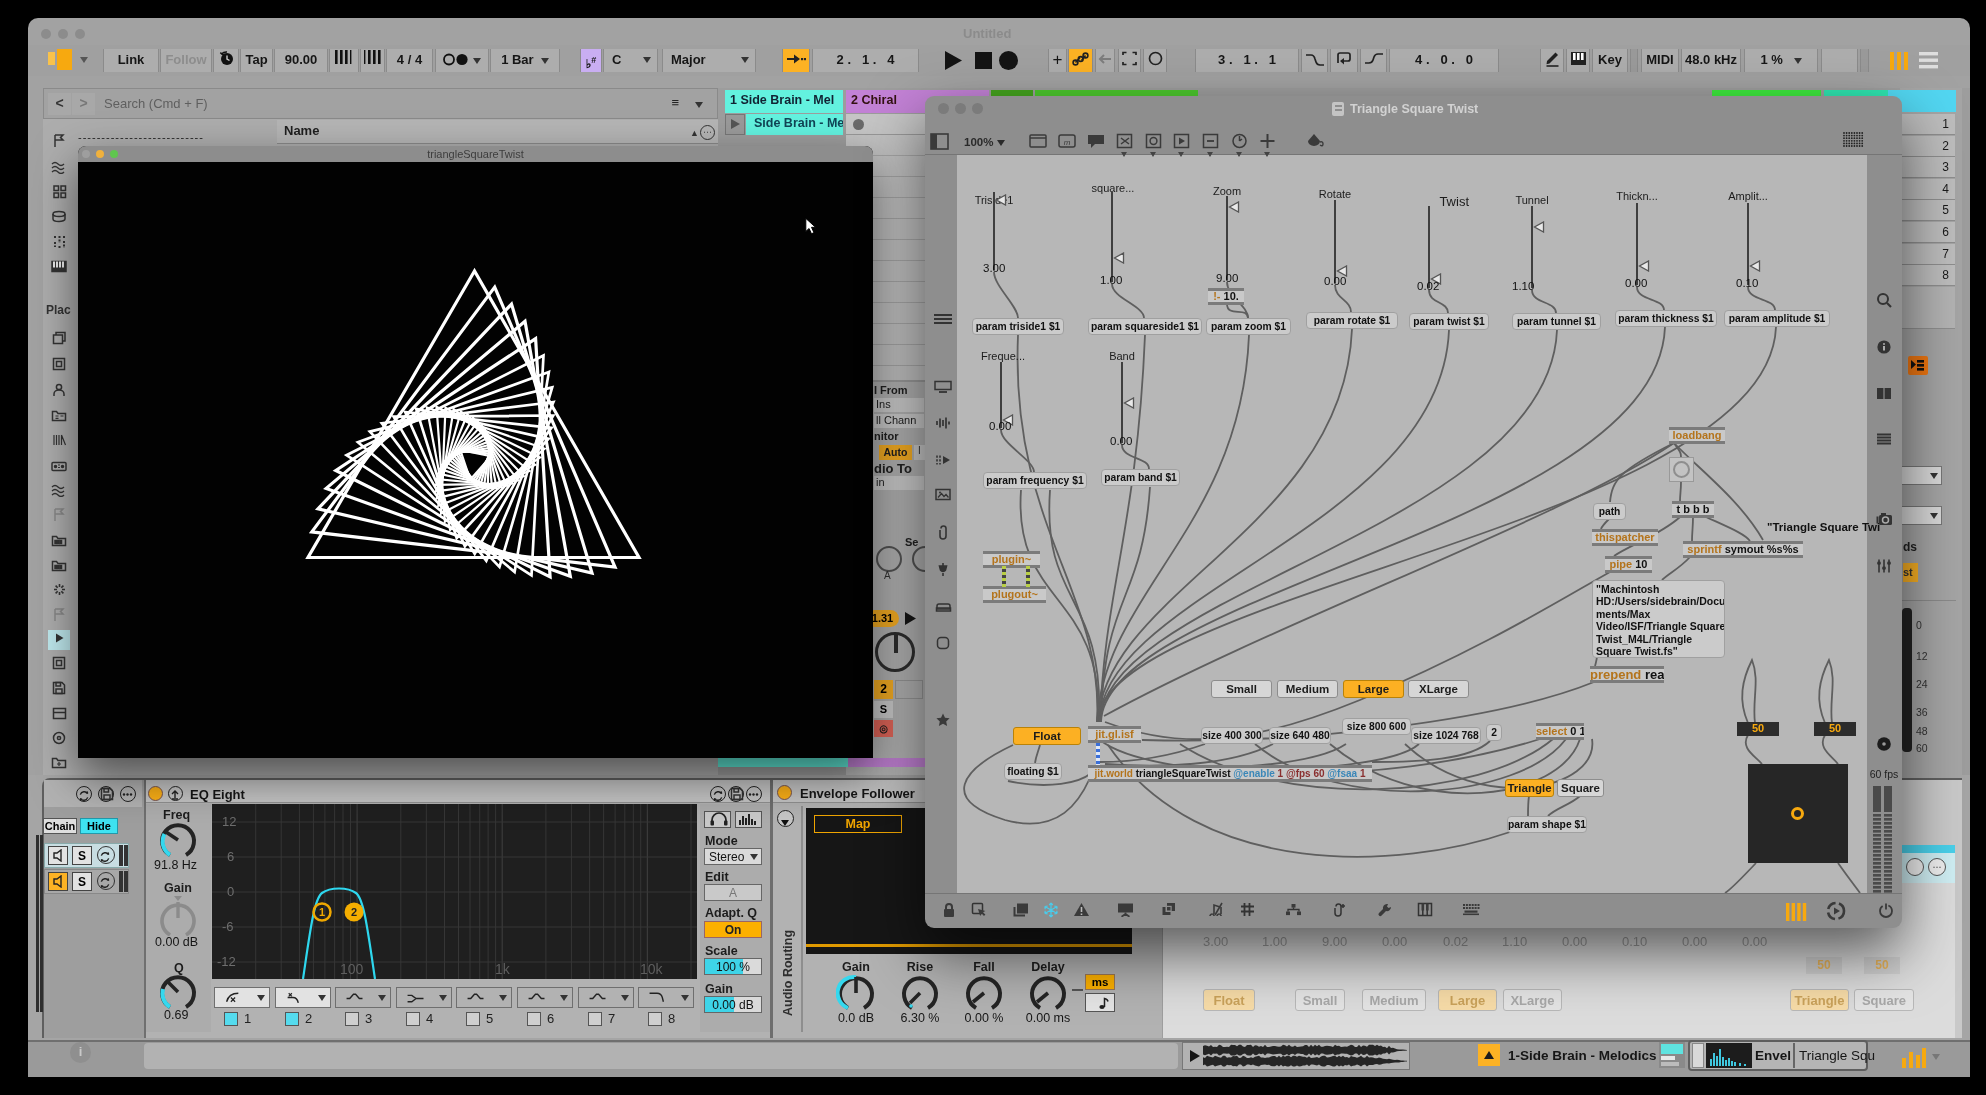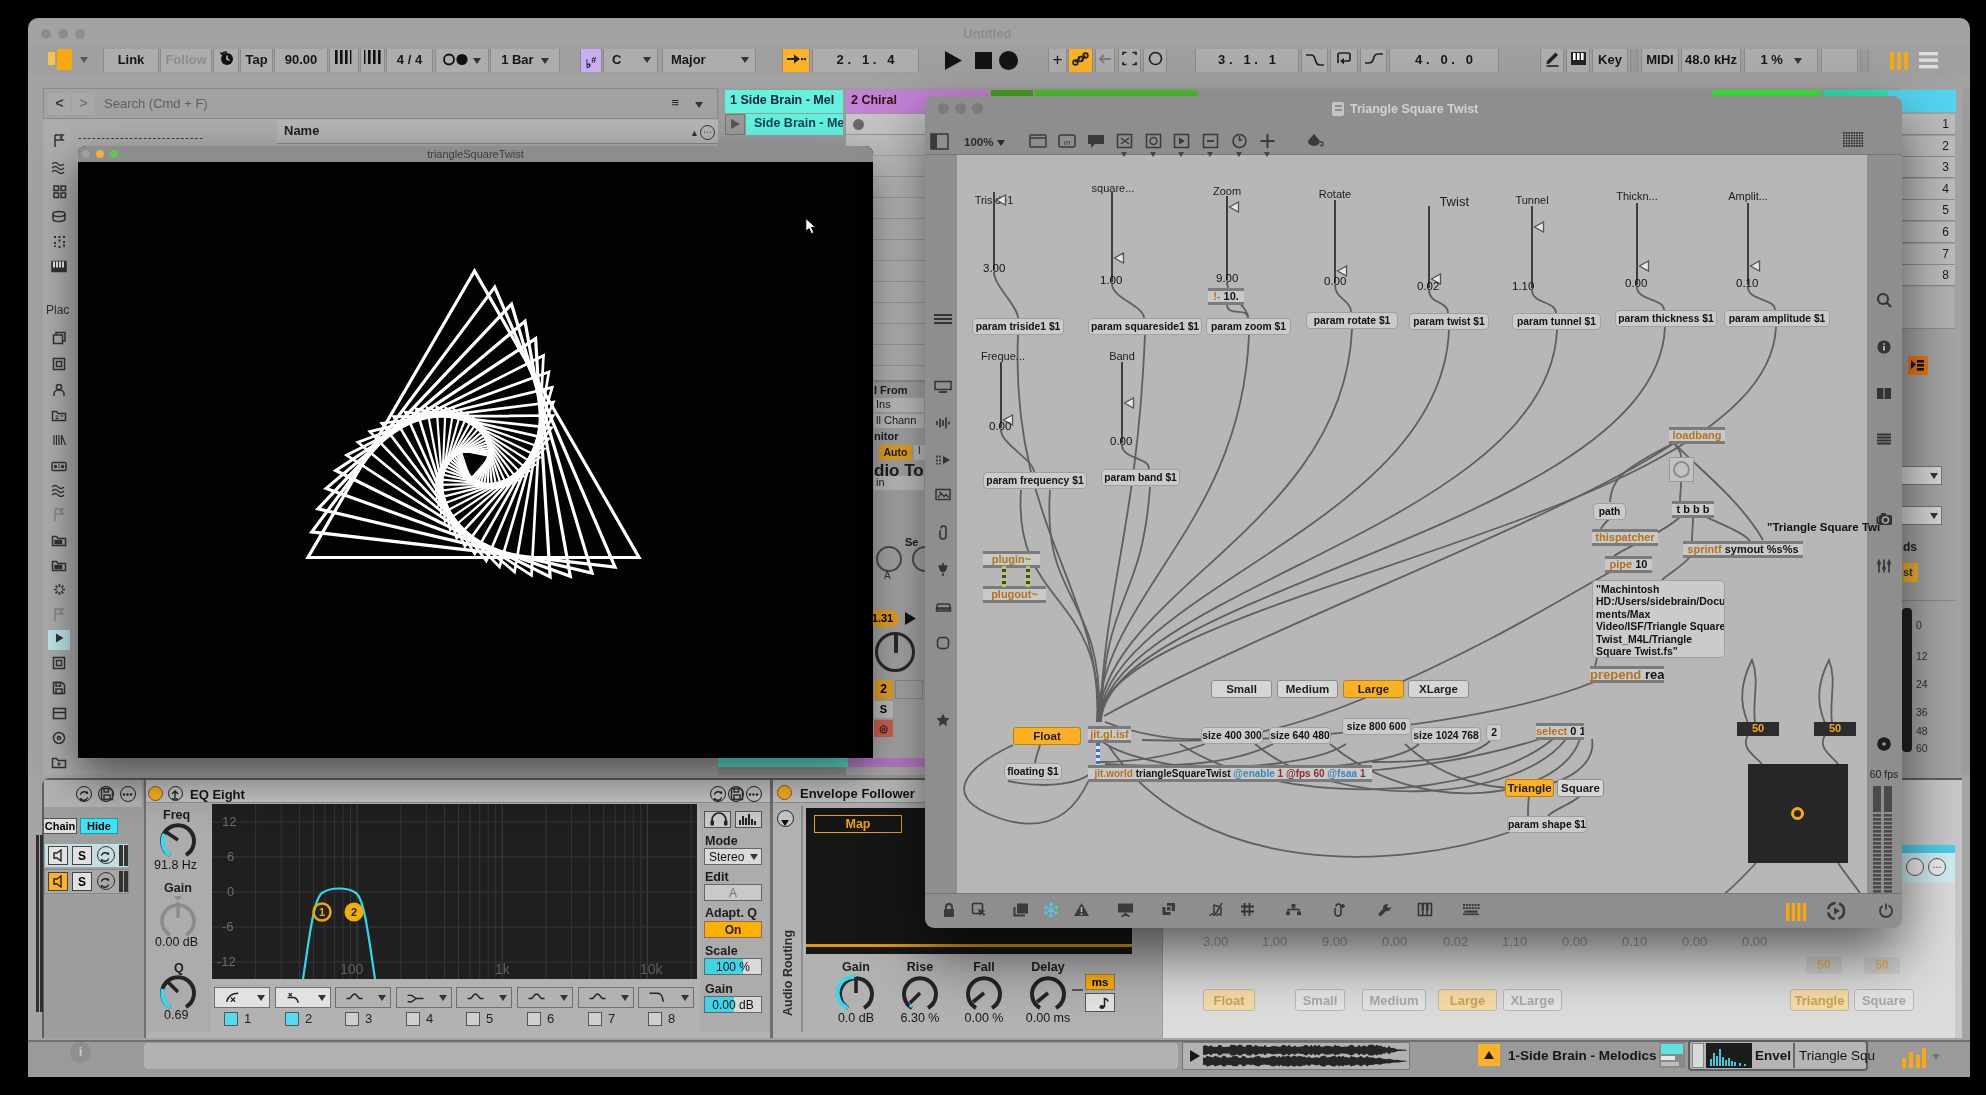--- a/index.html
+++ b/index.html
@@ -242,21 +242,21 @@
       <path d="M1.5 5.5 h12"></path>
     </svg></div>
 <div class="licon" style="top:730px"><svg width="14" height="14" viewBox="0 0 14 14" fill="none" stroke="#333" stroke-width="1.5">
       <circle cx="7" cy="7" r="5.5"></circle>
       <circle cx="7" cy="7" r="1.6"></circle>
     </svg></div>
 <div class="licon" style="top:754px"><svg width="16" height="13" viewBox="0 0 16 13" fill="none" stroke="#333" stroke-width="1.5">
       <path d="M1.5 11.5 V2.5 h4 l1.5 2 h7.5 v7 z"></path>
       <path d="M8 6 v4 M6 8 h4" stroke-width="1.2"></path>
     </svg></div>
-<div class="abs" style="left:46px;top:303px;font-size:12px;font-weight:400;color:#333">Plac</div>
+<div class="abs" style="left:46px;top:303px;font-size:12px;font-weight:700;color:#333">Plac</div>
 
 <div class="abs" style="left:718px;top:88px;width:1252px;height:690px;background:#9d9d9d"></div>
 <div class="abs" style="left:725px;top:90px;width:118px;height:23px;background:#63f2df;font-size:12.5px;font-weight:700;color:#123;padding:3px 0 0 5px">1 Side Brain - Mel</div>
 <div class="abs" style="left:846px;top:90px;width:143px;height:23px;background:#c382d6;font-size:12.5px;font-weight:700;color:#311;padding:3px 0 0 5px">2 Chiral</div>
 <div class="abs" style="left:991px;top:90px;width:42px;height:8px;background:#44a31e"></div>
 <div class="abs" style="left:1035px;top:90px;width:163px;height:8px;background:#4cc72d"></div>
 <div class="abs" style="left:1203px;top:90px;width:506px;height:8px;background:#9d9d9d"></div>
 <div class="abs" style="left:1712px;top:90px;width:109px;height:8px;background:#3de93d"></div>
 <div class="abs" style="left:1824px;top:90px;width:108px;height:8px;background:#2fe5b0"></div>
 <div class="abs" style="left:1888px;top:90px;width:74px;height:22px;background:#52d6f1"></div>
@@ -283,21 +283,21 @@
 <div class="abs" style="left:846px;top:345px;width:79px;height:21px;border-bottom:1px solid #a8a8a8"></div>
 <div class="abs" style="left:846px;top:366px;width:79px;height:21px;border-bottom:1px solid #a8a8a8"></div>
 
 <div class="abs" style="left:846px;top:382px;width:79px;height:398px;background:#b5b5b5"></div>
 <div class="abs" style="left:874px;top:384px;font-size:11px;font-weight:700;color:#222">I From</div>
 <div class="abs" style="left:874px;top:398px;width:50px;height:14px;background:#cfcfcf;font-size:11px;color:#222;padding-left:2px">Ins</div>
 <div class="abs" style="left:874px;top:414px;width:50px;height:14px;background:#cfcfcf;font-size:11px;color:#222;padding-left:2px">ll Chann</div>
 <div class="abs" style="left:874px;top:430px;font-size:11px;font-weight:700;color:#222">nitor</div>
 <div class="abs" style="left:879px;top:445px;width:33px;height:15px;background:#fcb224;font-size:10.5px;font-weight:700;color:#222;text-align:center;line-height:15px">Auto</div>
 <div class="abs" style="left:914px;top:445px;width:11px;height:15px;background:#cfcfcf;font-size:10px;color:#333;text-align:center">I</div>
-<div class="abs" style="left:874px;top:461px;font-size:17px;font-weight:700;color:#222">dio To</div>
+<div class="abs" style="left:874px;top:461px;font-size:13px;font-weight:700;color:#222">dio To</div>
 <div class="abs" style="left:874px;top:476px;width:50px;height:14px;background:#cfcfcf;font-size:11px;color:#222;padding-left:2px">in</div>
 <div class="abs" style="left:905px;top:536px;font-size:11px;font-weight:700;color:#222">Se</div>
 <div class="abs" style="left:876px;top:546px;width:26px;height:26px;border:2.5px solid #555;border-radius:50%"></div>
 <div class="abs" style="left:884px;top:570px;font-size:10px;color:#333">A</div>
 <div class="abs" style="left:912px;top:546px;width:26px;height:26px;border:2.5px solid #555;border-radius:50%"></div>
 <div class="abs" style="left:866px;top:610px;width:33px;height:17px;background:#fcb224;border-radius:9px;font-size:11px;font-weight:700;text-align:center;line-height:17px">1.31</div>
 <div class="abs" style="left:903px;top:611px"><svg width="14" height="15">
       <path d="M2 1 L13 7.5 L2 14 z" fill="#161616"></path>
     </svg></div>
 <div class="abs" style="left:875px;top:632px;width:40px;height:40px;border:3.5px solid #2f2f2f;border-radius:50%">
@@ -915,21 +915,21 @@
 <div class="mobj" style="left:1592px;top:529px;width:66px;font-size:11px"><o>thispatcher</o></div>
 <div class="mobj" style="left:1683px;top:541px;width:120px;font-size:11px"><o>sprintf</o> symout %s%s</div>
 <div class="mobj" style="left:1605px;top:556px;width:47px;font-size:11px"><o>pipe</o> 10</div>
 <div class="mmsg" style="left:1592px;top:580px;width:133px;height:78px;font-size:10.5px;line-height:12.4px;text-align:left;padding:2px 3px;white-space:nowrap">"Machintosh<br>HD:/Users/sidebrain/Docu<br>ments/Max<br>Video/ISF/Triangle Square<br>Twist_M4L/Triangle<br>Square Twist.fs"</div>
 <div class="mobj" style="left:1590px;top:666px;width:74px;font-size:13px"><o>prepend</o> read</div>
 <div class="mbtn" style="left:1211px;top:680px;width:61px">Small</div>
 <div class="mbtn" style="left:1277px;top:680px;width:61px">Medium</div>
 <div class="mbtn on" style="left:1343px;top:680px;width:61px">Large</div>
 <div class="mbtn" style="left:1408px;top:680px;width:61px">XLarge</div>
 <div class="mbtn on" style="left:1013px;top:727px;width:68px">Float</div>
-<div class="mobj" style="left:1088px;top:726px;width:43px;font-size:11px"><o>jit.gl.isf</o></div>
+<div class="mobj" style="left:1088px;top:726px;width:53px;font-size:11px"><o>jit.gl.isf</o></div>
 <div class="mmsg" style="left:1201px;top:727px;width:62px">size 400 300</div>
 <div class="mmsg" style="left:1269px;top:727px;width:62px">size 640 480</div>
 <div class="mmsg" style="left:1342px;top:718px;width:69px">size 800 600</div>
 <div class="mmsg" style="left:1411px;top:727px;width:70px">size 1024 768</div>
 <div class="mmsg" style="left:1486px;top:724px;width:16px">2</div>
 <div class="mobj" style="left:1536px;top:723px;width:48px;font-size:11px"><o>select</o> 0 1 2 3</div>
 <div class="mmsg" style="left:1004px;top:763px;width:58px">floating $1</div>
 <div class="mobj" style="left:1088px;top:765px;width:284px;font-size:10px"><o>jit.world</o> <b>triangleSquareTwist</b> <t>@enable</t> <n>1</n> <n>@fps</n> <m>60</m> <t>@fsaa</t> <n>1</n></div>
 <div class="mbtn on" style="left:1505px;top:779px;width:49px">Triangle</div>
 <div class="mbtn" style="left:1557px;top:779px;width:47px">Square</div>

